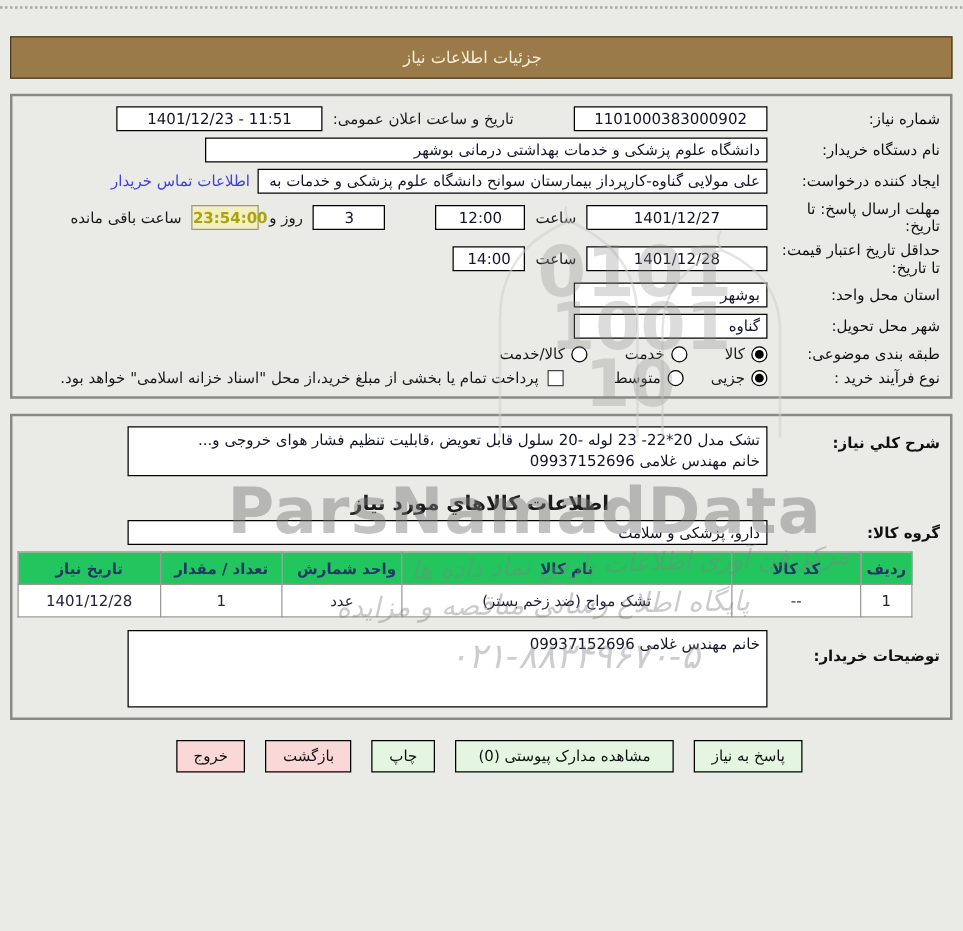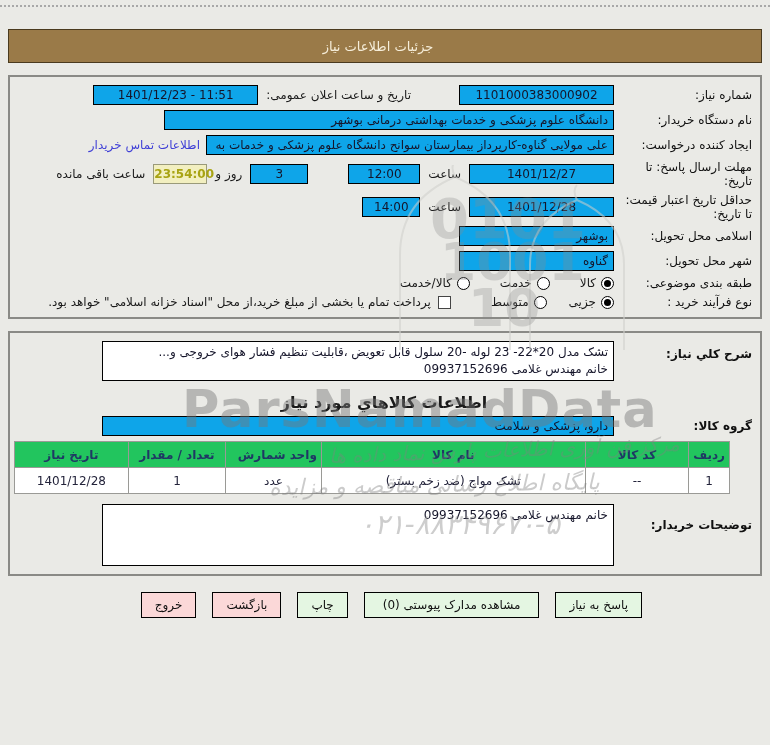--- a/index.html
+++ b/index.html
@@ -21,21 +21,21 @@
   }
 
   .panel {
     margin:12px 8px 0 8px; border:2px solid #8a8a86;
     padding:8px 8px 6px 8px; position:relative; z-index:1;
   }
   .row { display:flex; align-items:center; margin-bottom:5px; }
   .lbl { width:138px; flex:none; padding-left:6px; color:#111; line-height:14px; }
   .lbl-b { font-weight:bold; }
   .ibox {
-    background:#0ea5e9; border:1px solid #000; height:20px; line-height:18px;
+    background:#ffffff; border:1px solid #000; height:20px; line-height:18px;
     padding:0 5px; color:#15152a; overflow:hidden; white-space:nowrap;
   }
   .num { direction:ltr; text-align:center; }
   .w155 { width:155px; } .w165 { width:165px; } .w450 { width:450px; }
   .w408 { width:408px; } .w145 { width:145px; } .w72 { width:72px; }
   .w58 { width:58px; } .wide { width:512px; }
   .gap { width:40px; flex:none; }
   .mid-lbl { margin:0 8px; white-space:nowrap; }
   .link { color:#3f3fd6; margin-right:6px; white-space:nowrap; cursor:pointer; }
   .count {
@@ -140,21 +140,21 @@
   </div>
 
   <div class="row">
     <span class="lbl">حداقل تاریخ اعتبار قیمت: تا تاریخ:</span>
     <div class="ibox num w145">1401/12/28</div>
     <span class="mid-lbl">ساعت</span>
     <div class="ibox num w58">14:00</div>
   </div>
 
   <div class="row">
-    <span class="lbl">اسلامی محل تحویل:</span>
+    <span class="lbl">استان محل واحد:</span>
     <div class="ibox w155">بوشهر</div>
   </div>
 
   <div class="row">
     <span class="lbl">شهر محل تحویل:</span>
     <div class="ibox w155">گناوه</div>
   </div>
 
   <div class="row">
     <span class="lbl">طبقه بندی موضوعی:</span>

